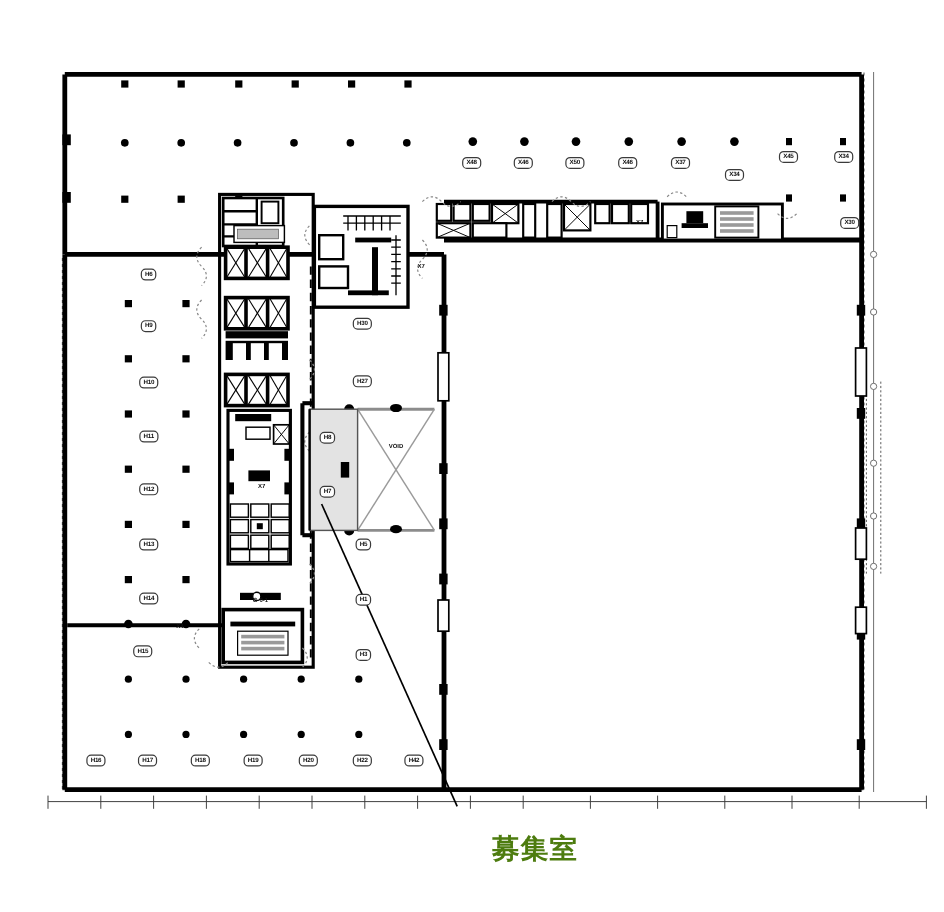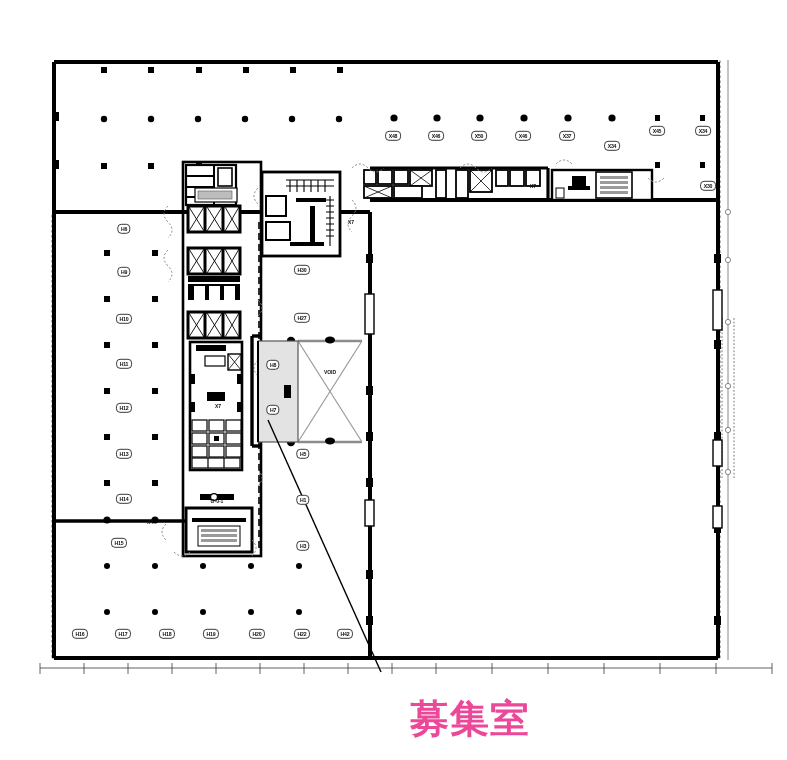--- a/index.html
+++ b/index.html
@@ -6,21 +6,21 @@
   body{width:787px;height:760px;position:relative;overflow:hidden;
        font-family:"Liberation Sans","DejaVu Sans",sans-serif;}
   #plan{position:absolute;left:0;top:0;width:787px;height:760px;}
   .annot-layer{position:absolute;left:0;top:0;width:787px;height:760px;pointer-events:none;}
   .room-tag{position:absolute;transform:translate(-50%,-50%);
             font-size:5.2px;line-height:1;font-weight:700;color:#0d0d0d;
             background:#ffffff;border:0.7px solid #3a3a3a;border-radius:4px;
             padding:1.6px 2.6px;white-space:nowrap;letter-spacing:-0.2px;}
   .space-tag{position:absolute;transform:translate(-50%,-50%);
              font-size:5px;font-weight:700;color:#111;white-space:nowrap;}
-  .callout{position:absolute;font-size:39px;font-weight:700;color:#ec4899;
+  .callout{position:absolute;font-size:23px;font-weight:700;color:#4d7c0f;
            white-space:nowrap;letter-spacing:1px;
            font-family:Liberation Sans, sans-serif;}
 </style>
 </head>
 <body>
 
 <svg id="plan" viewBox="0 0 787 760">
   <defs>
     <pattern id="hatchLight" width="4" height="4" patternUnits="userSpaceOnUse">
       <path d="M0,4 l4,-4" stroke="#777" stroke-width="0.5"></path>

